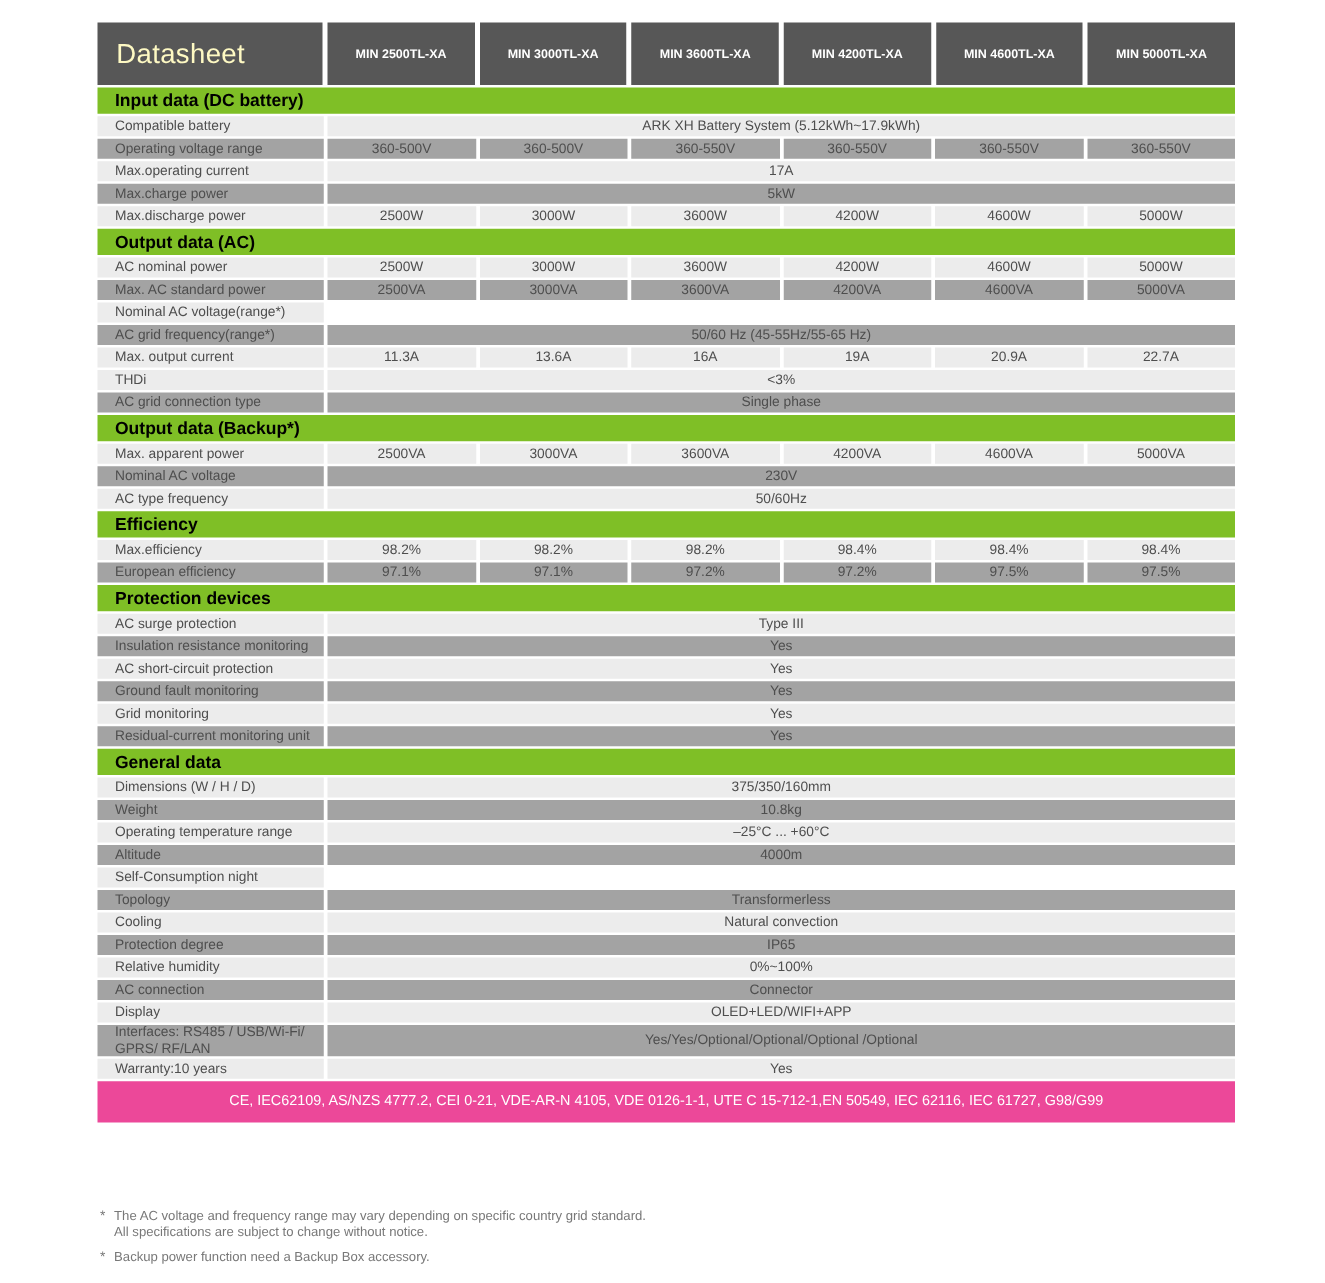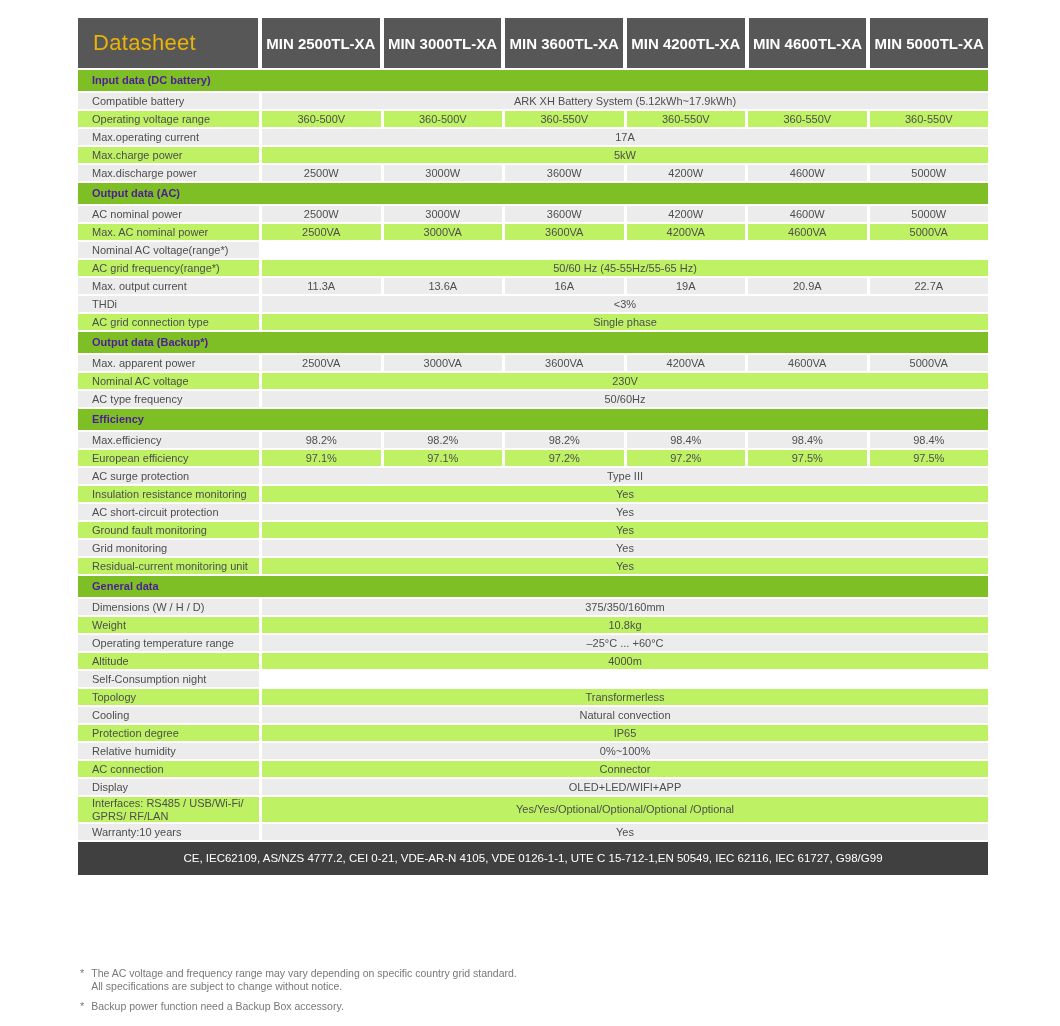--- a/index.html
+++ b/index.html
@@ -2,44 +2,44 @@
 <html><head>
 <meta charset="utf-8">
 <style>
   html,body{margin:0;padding:0;background:#ffffff;}
   .sheet{position:relative;width:1060px;height:1026px;background:#ffffff;
          font-family:"Liberation Sans",sans-serif;overflow:hidden;}
   .table{position:absolute;left:78px;top:18px;width:910px;}
 
   
   .head-row{display:flex;gap:4px;height:50px;margin-bottom:2px;}
-  .h-title{width:180px;flex:0 0 180px;background:#575757;color:#eab308;
+  .h-title{width:180px;flex:0 0 180px;background:#575757;color:#fef9c3;
            font-size:22px;letter-spacing:.3px;display:flex;align-items:center;
            padding-left:15px;box-sizing:border-box;}
-  .h-col{flex:1;background:#575757;color:#fff;font-weight:bold;font-size:15px;
+  .h-col{flex:1;background:#575757;color:#fff;font-weight:bold;font-size:10px;
          display:flex;align-items:center;justify-content:center;}
 
   
-  .section-bar{height:21px;line-height:21px;background:#7fbf26;color:#4c1d95;
-               font-weight:bold;font-size:11px;padding-left:14px;
+  .section-bar{height:21px;line-height:21px;background:#7fbf26;color:#000000;
+               font-weight:bold;font-size:14px;padding-left:14px;
                margin:2px 0;box-sizing:border-box;}
 
   
   .row{display:grid;grid-template-columns:181px repeat(6,1fr);
        column-gap:3px;margin-bottom:2px;}
   .cell{min-height:16px;font-size:11px;color:#4e4e4e;
         display:flex;align-items:center;line-height:1.15;}
   .label{padding-left:14px;box-sizing:border-box;text-align:left;}
   .val{justify-content:center;text-align:center;}
   .span-val{grid-column:2 / 8;justify-content:center;}
   .odd  .cell{background:#ececec;}
-  .even .cell{background:#bef264;}
-
-  
-  .footer-bar{margin-top:2px;height:33px;line-height:33px;background:#404040;
+  .even .cell{background:#a3a3a3;}
+
+  
+  .footer-bar{margin-top:2px;height:33px;line-height:33px;background:#ec4899;
               color:#fff;font-size:11.5px;text-align:center;}
 
   
   .footnotes{margin-top:9px;padding-left:2px;}
   .fn{display:flex;gap:7px;margin-bottom:7px;color:#787878;
       font-size:10.5px;line-height:1.25;}
   .fn-marker{flex:0 0 auto;font-size:11px;}
 </style>
 </head>
 <body>
@@ -91,21 +91,21 @@
         <div class="row odd">
           <div class="cell label">AC nominal power</div>
           <div class="cell val">2500W</div>
           <div class="cell val">3000W</div>
           <div class="cell val">3600W</div>
           <div class="cell val">4200W</div>
           <div class="cell val">4600W</div>
           <div class="cell val">5000W</div>
         </div>
         <div class="row even">
-          <div class="cell label">Max. AC nominal power</div>
+          <div class="cell label">Max. AC standard power</div>
           <div class="cell val">2500VA</div>
           <div class="cell val">3000VA</div>
           <div class="cell val">3600VA</div>
           <div class="cell val">4200VA</div>
           <div class="cell val">4600VA</div>
           <div class="cell val">5000VA</div>
         </div>
         <div class="row odd">
           <div class="cell label">Nominal AC voltage(range*)</div>
         </div>
@@ -160,20 +160,21 @@
         </div>
         <div class="row even">
           <div class="cell label">European efficiency</div>
           <div class="cell val">97.1%</div>
           <div class="cell val">97.1%</div>
           <div class="cell val">97.2%</div>
           <div class="cell val">97.2%</div>
           <div class="cell val">97.5%</div>
           <div class="cell val">97.5%</div>
         </div>
+        <div class="section-bar">Protection devices</div>
         <div class="row odd">
           <div class="cell label">AC surge protection</div>
           <div class="cell span-val">Type III</div>
         </div>
         <div class="row even">
           <div class="cell label">Insulation resistance monitoring</div>
           <div class="cell span-val">Yes</div>
         </div>
         <div class="row odd">
           <div class="cell label">AC short-circuit protection</div>

